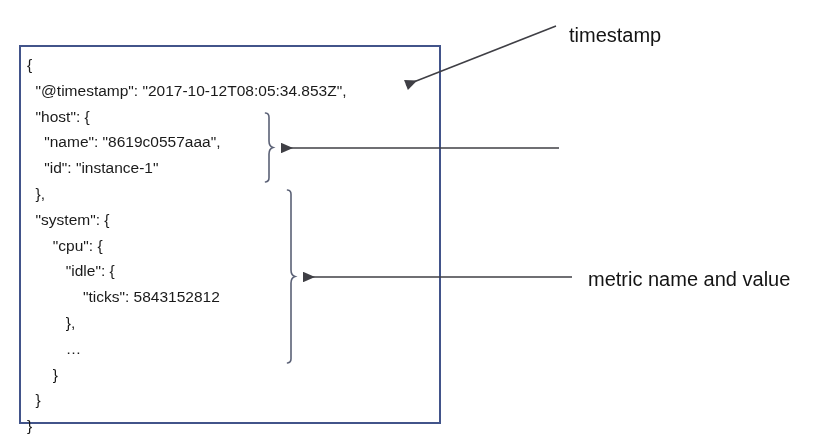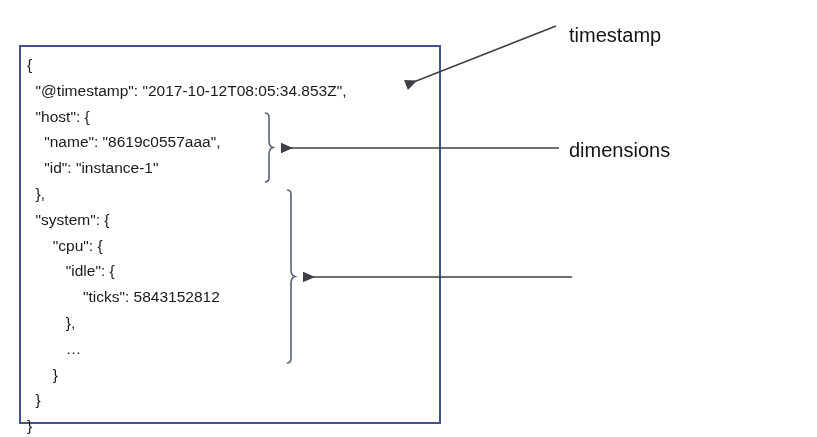--- a/index.html
+++ b/index.html
@@ -106,16 +106,16 @@
 
     <line x1="556" y1="26" x2="406" y2="85" stroke="#3f3f45" stroke-width="1.5" marker-end="url(#arrowhead)"></line>
 
     <line x1="559" y1="148" x2="281" y2="148" stroke="#3f3f45" stroke-width="1.5" marker-end="url(#arrowhead)"></line>
 
     <line x1="572" y1="277" x2="303" y2="277" stroke="#3f3f45" stroke-width="1.5" marker-end="url(#arrowhead)"></line>
   </svg>
 
   <div class="callout-label" id="label-timestamp">timestamp</div>
 
-  <div class="callout-label" id="label-dimensions">dimensions</div>
 
+  <div class="callout-label" id="label-metric">metric name and value</div>
 
 </div>
 
 </body></html>

